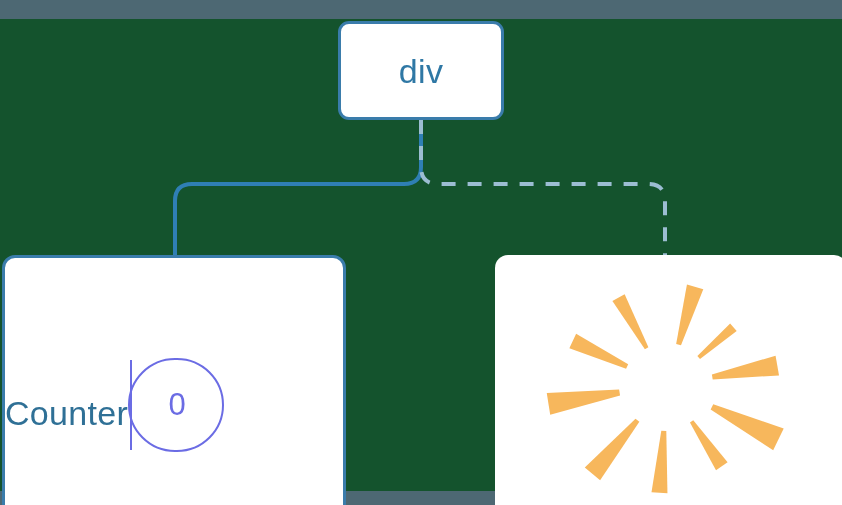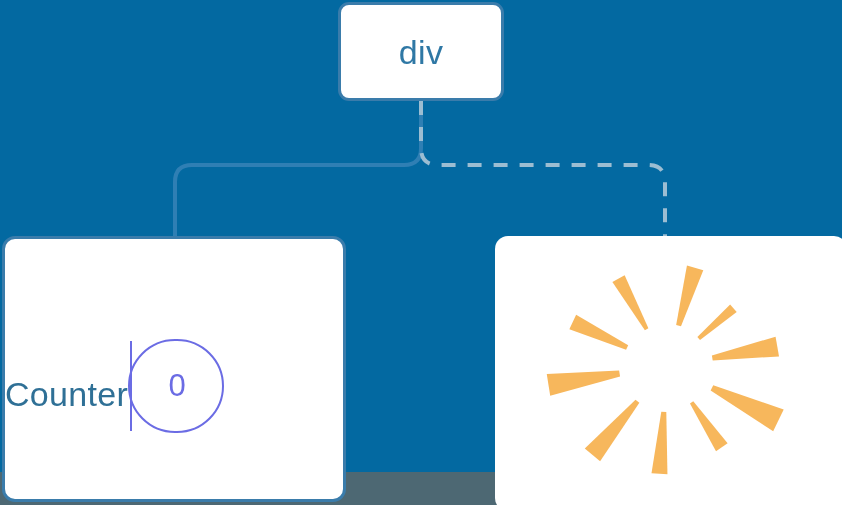--- a/index.html
+++ b/index.html
@@ -126,21 +126,21 @@
   #node-burst svg {
     display: block;
     position: absolute;
     left: 0;
     top: 0;
   }
 </style>
 </head>
 <body>
 
-<div id="stage" style="width: 842px; height: 472px; background: #0369a1;">
+<div id="stage" style="width: 842px; height: 472px; background: #14532d; margin-top: 19px;">
 
   <svg id="connectors" viewBox="0 0 842 505" width="842" height="505" fill="none">
 
     <path id="edge-solid" d="M 421 101 L 421 148 Q 421 165 404 165 L 192 165 Q 175 165 175 182 L 175 238" stroke="#2f7fb4" stroke-width="4" fill="none" stroke-linecap="butt" stroke-linejoin="round"></path>
 
     <path id="edge-dashed" d="M 421 101 L 421 148 Q 421 165 438 165 L 648 165 Q 665 165 665 182 L 665 238" stroke="#9cbdd2" stroke-width="4" fill="none" stroke-dasharray="14 12" stroke-linecap="butt" stroke-linejoin="round"></path>
   </svg>
 
   <div class="node" id="node-div" style="left: 338px; top: 2px; width: 166px; height: 99px; border-color: rgb(58, 124, 171);">
     <span class="node-title">div</span>

